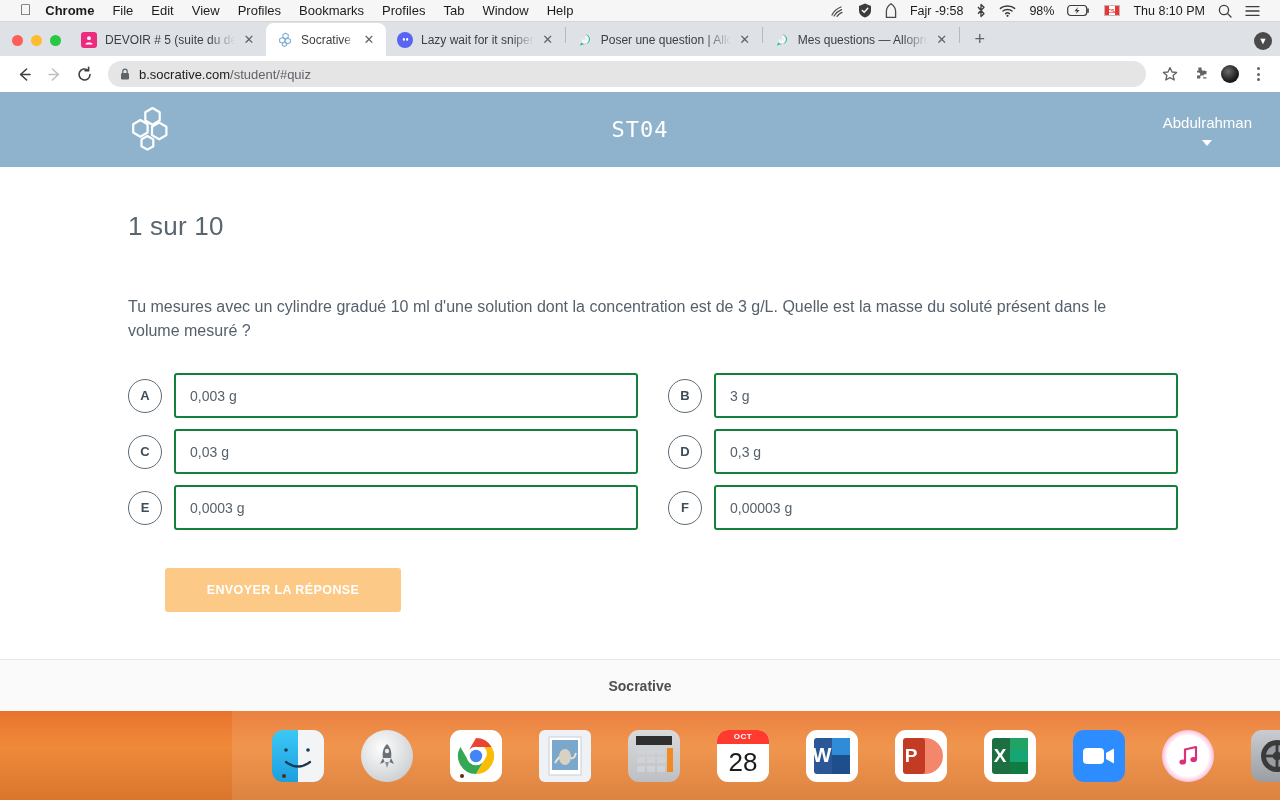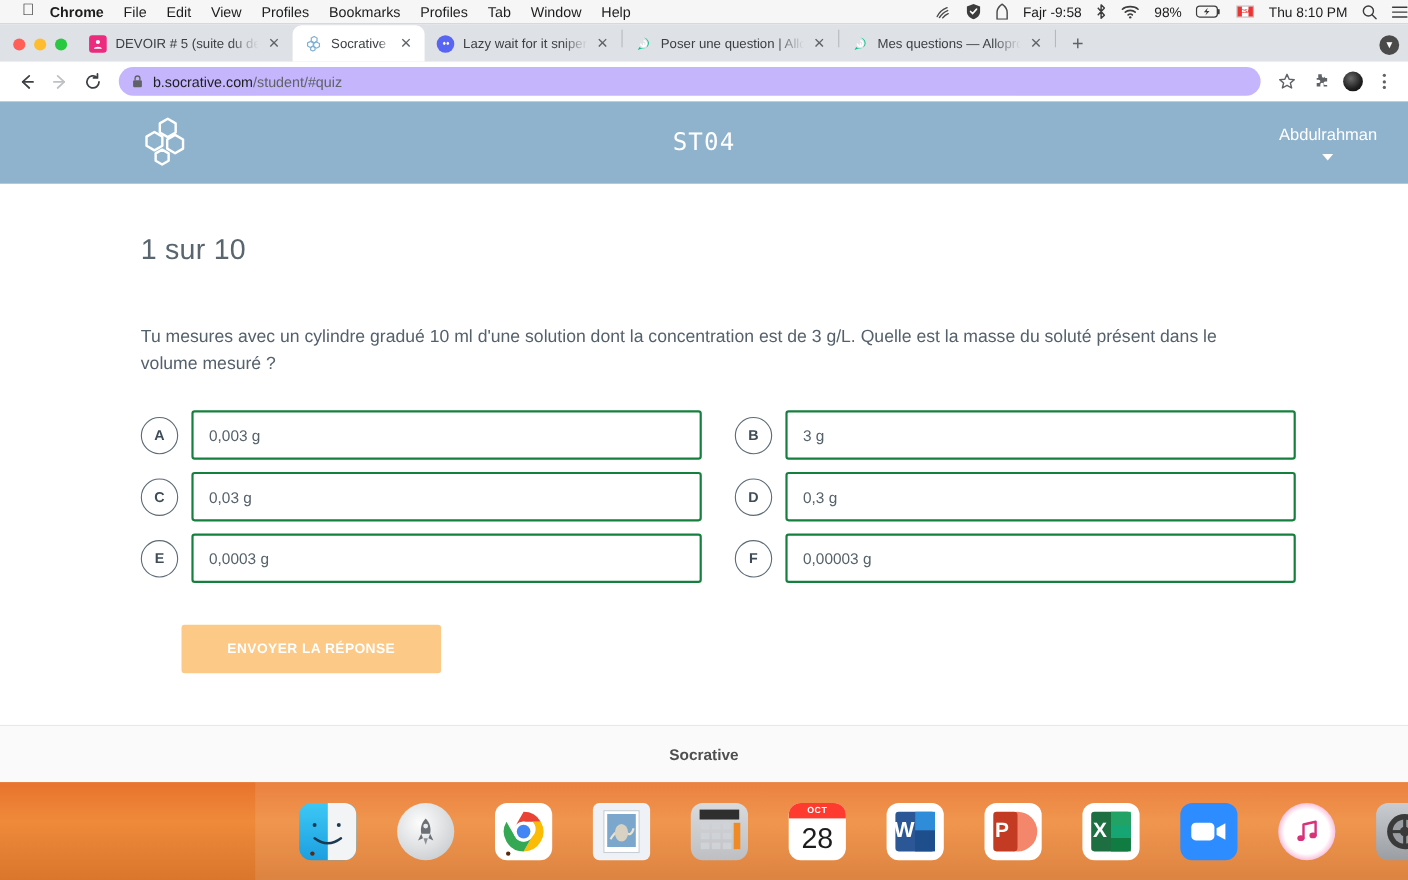--- a/index.html
+++ b/index.html
@@ -28,21 +28,21 @@
     margin: 0 14px 0 12px;
     line-height: 1;
     position: relative;
     top: -1px;
   }
   .menubar-left { display: flex; align-items: center; }
   .menu-item { margin-right: 18px; white-space: nowrap; }
   .menu-item.bold { font-weight: bold; }
   .menubar-right {
     position: absolute;
-    right: 0;
+    right: 20px;
     display: flex;
     align-items: center;
     gap: 13px;
     font-size: 12.5px;
   }
   .mb-ico { display: inline-flex; align-items: center; line-height: 1; }
   .csa-flag {
     width: 16px; height: 11px; background: #fff;
     border: 0.5px solid #bbb; position: relative;
     display: inline-block;
@@ -134,21 +134,21 @@
     gap: 2px;
   }
   .tb-btn {
     width: 28px; height: 28px; flex: none;
     display: flex; align-items: center; justify-content: center;
     color: #5f6368; font-size: 16px; border-radius: 50%;
   }
   .tb-btn.dim { color: #bdc1c6; }
   .omnibox {
     flex: 1; height: 26px; margin: 0 8px;
-    background: #c4b5fd; border-radius: 13px;
+    background: #e5e5e5; border-radius: 13px;
     display: flex; align-items: center;
     padding: 0 12px;
     font-size: 13px; color: #202124;
   }
   .lock { margin-right: 9px; font-size: 10px; color: #5f6368; display: flex; }
   .url-host { color: #202124; }
   .url-path { color: #5f6368; }
   .avatar-img {
     width: 18px; height: 18px; border-radius: 50%;
     background: radial-gradient(circle at 40% 35%, #6b6b6b 0%, #1e1e1e 60%, #0b0b0b 100%);

